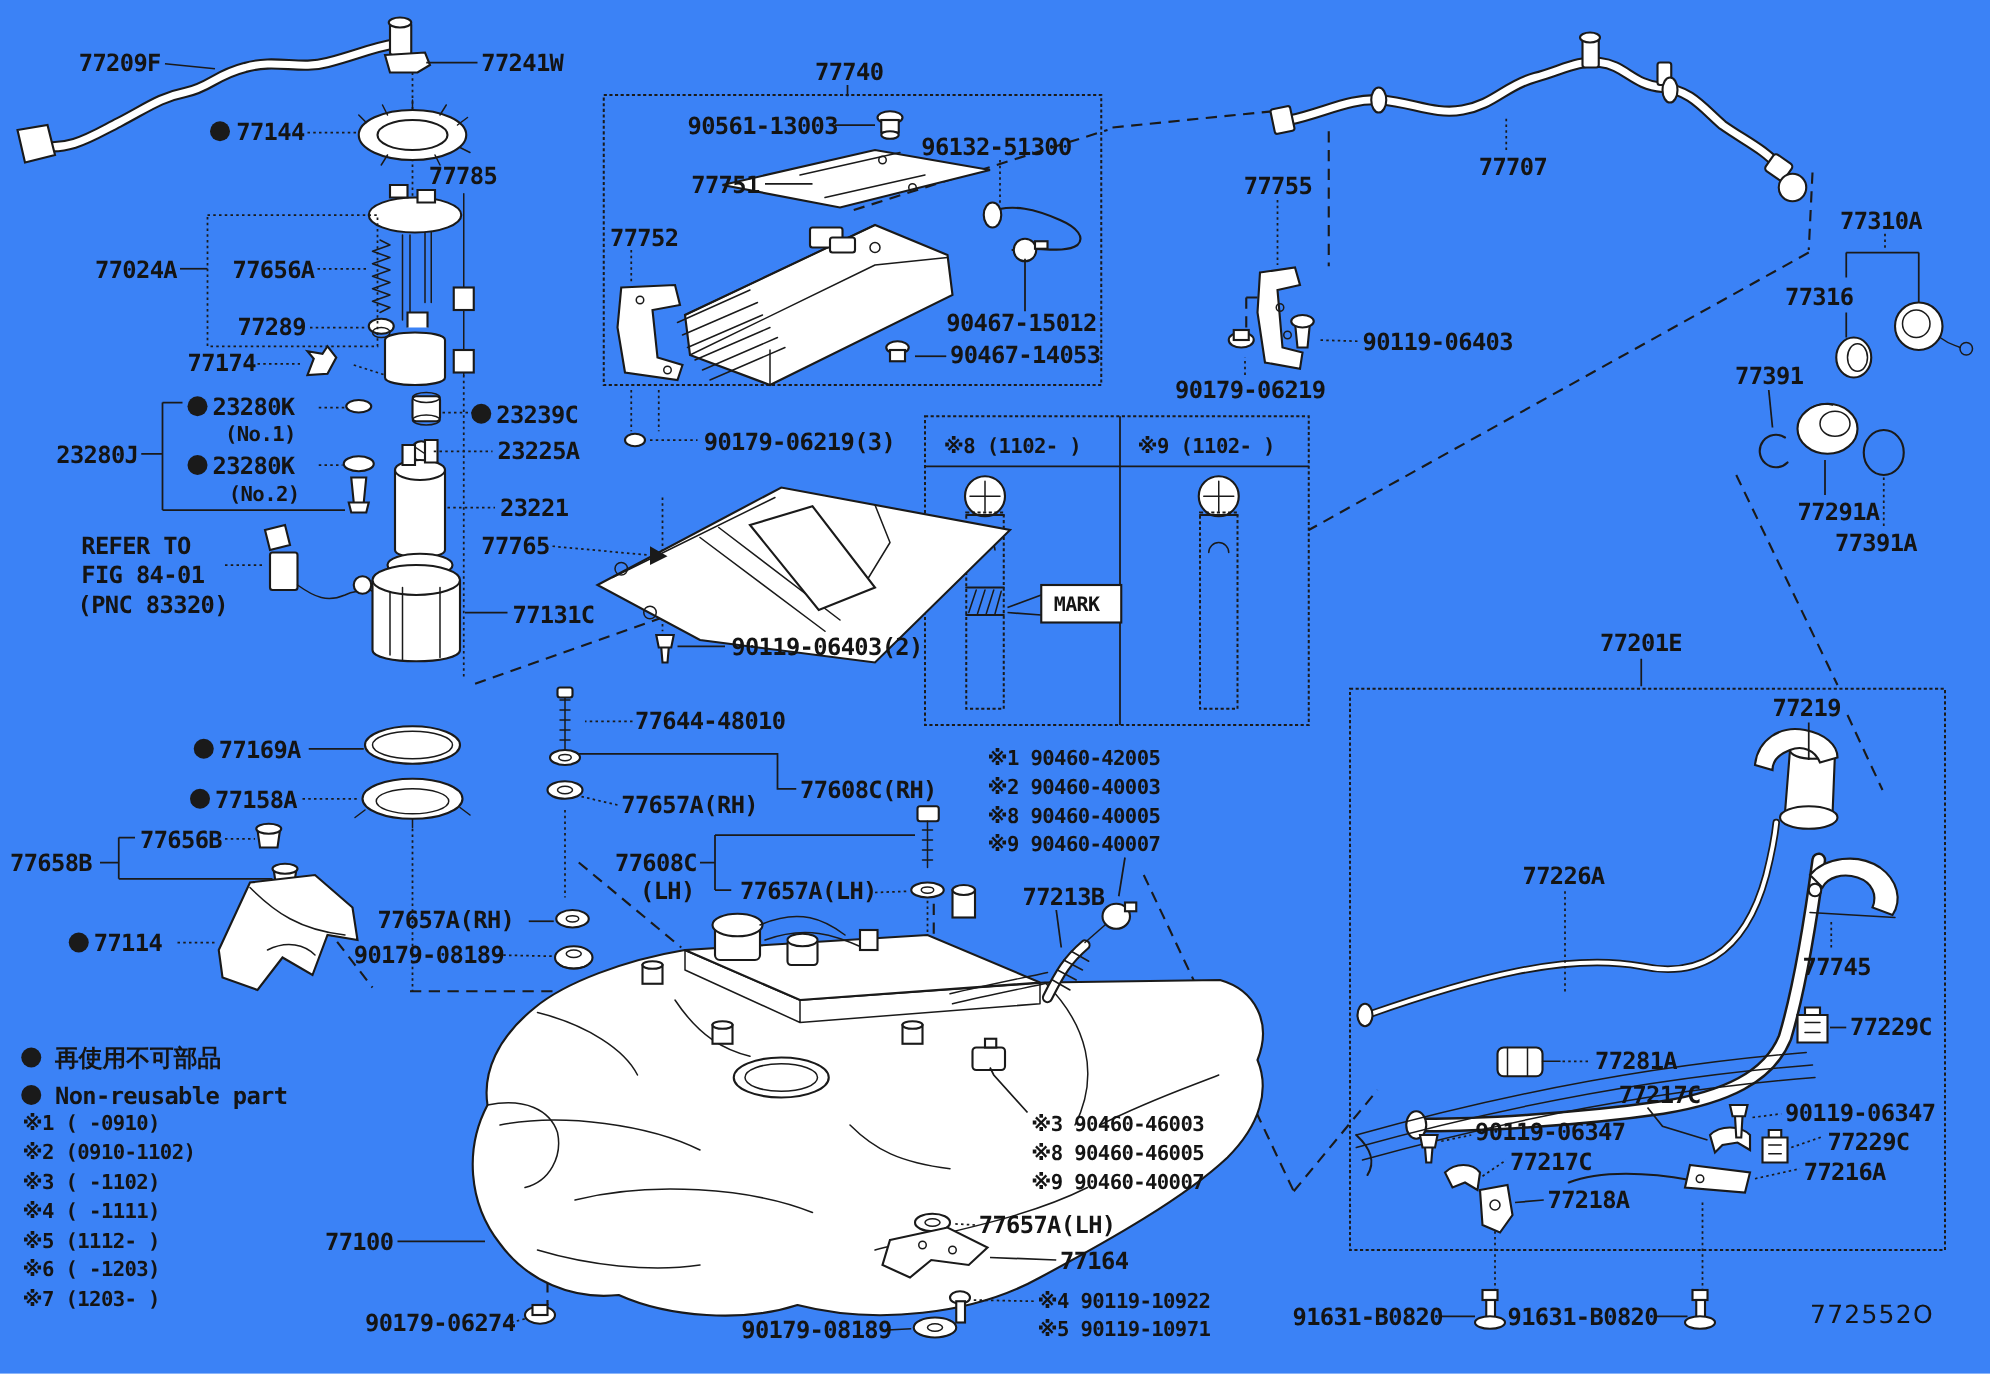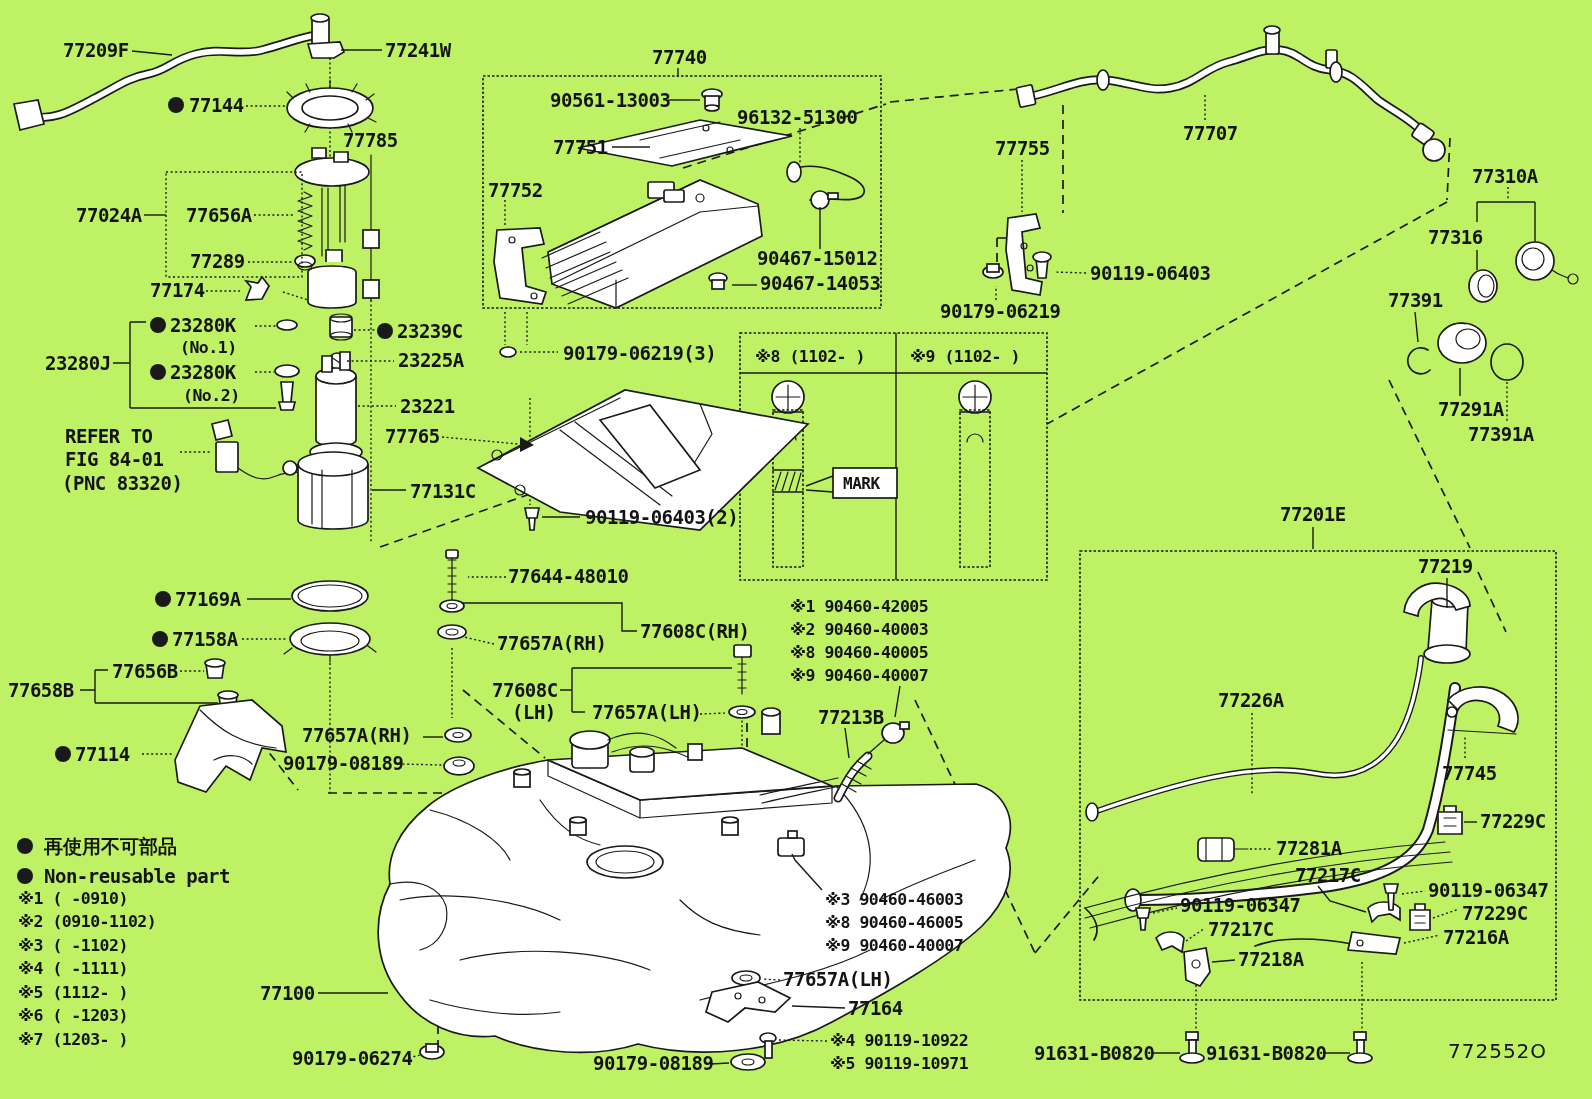--- a/index.html
+++ b/index.html
@@ -1,16 +1,16 @@
 <!DOCTYPE html>
 <html><head>
 <meta charset="utf-8">
 <style>
   html,body{margin:0;padding:0;background:#fff;}
-  .stage{position:relative;width:1592px;height:1099px;background:#bef264;overflow:hidden;}
+  .stage{position:relative;width:1592px;height:1099px;background:#3b82f6;overflow:hidden;}
   svg{display:block}
   
   .o  {fill:none;stroke:#1a1a1a;stroke-width:1.7;stroke-linecap:round;stroke-linejoin:round;}
   .o2 {fill:none;stroke:#1a1a1a;stroke-width:1.2;stroke-linecap:round;stroke-linejoin:round;}
   .ls {fill:none;stroke:#1a1a1a;stroke-width:1.4;}
   .ld {fill:none;stroke:#1a1a1a;stroke-width:1.4;stroke-dasharray:2 2.6;}
   .dsh{fill:none;stroke:#1a1a1a;stroke-width:1.7;stroke-dasharray:9 6;}
   .box{fill:none;stroke:#1a1a1a;stroke-width:1.6;stroke-dasharray:2.5 2;}
   .tube {fill:none;stroke:#1a1a1a;stroke-width:9;stroke-linecap:round;}
   .tubei{fill:none;stroke:#ffffff;stroke-width:5.6;stroke-linecap:round;}

